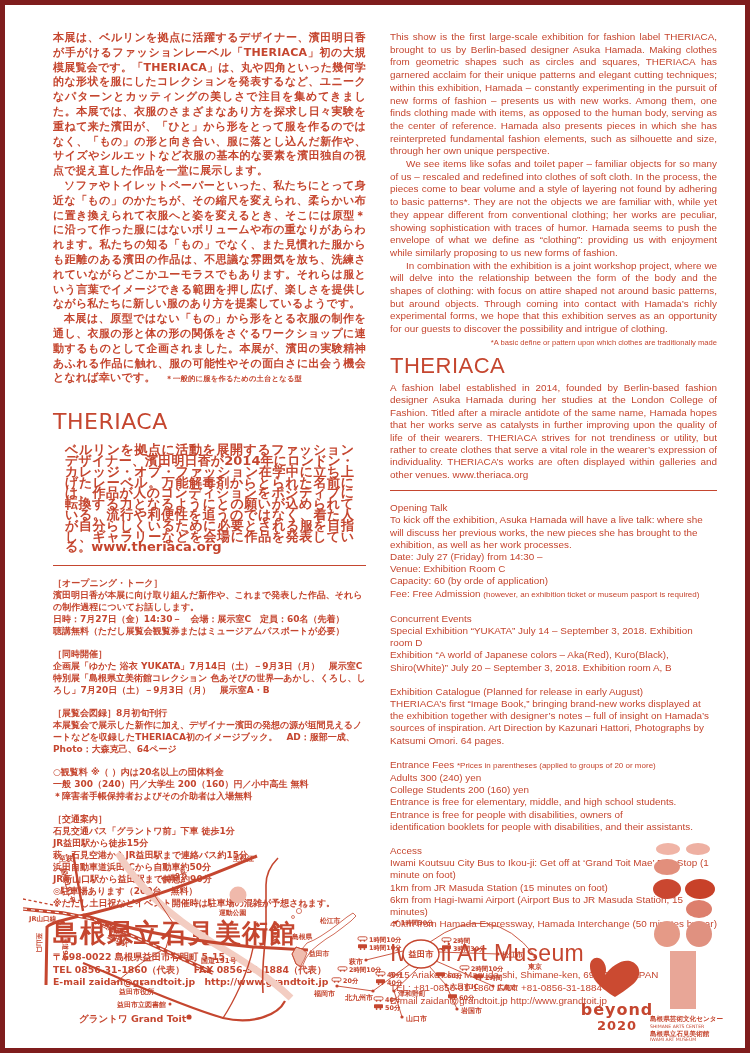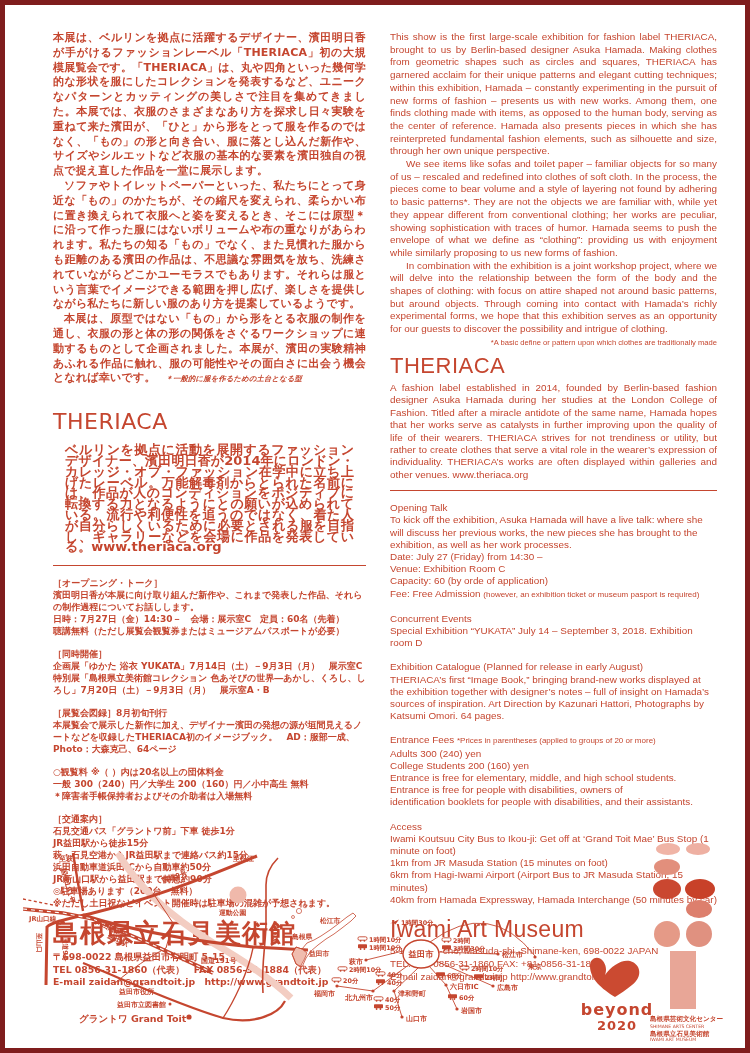--- a/index.html
+++ b/index.html
@@ -13,21 +13,21 @@
   html,body{margin:0;padding:0;background:#ffffff;}
   .page{
     position:relative;width:750px;height:1053px;background:#fff;
     box-sizing:border-box;border:5px solid #7f1d1d;overflow:hidden;
     color:var(--red);font-family:"DejaVu Sans","Liberation Sans",sans-serif;
   }
   
   .col-left{position:absolute;left:48px;top:26px;width:313px;}
   .jp-intro p{margin:0;font-size:11px;line-height:14.8px;font-weight:bold;text-align:justify;letter-spacing:.2px;}
   .jp-intro p.ind{text-indent:11px;}
-  .fnote-jp{font-size:7.3px;font-weight:bold;margin-left:10px;white-space:nowrap;font-style:italic;}
+  .fnote-jp{font-size:7.3px;font-weight:bold;margin-left:10px;white-space:nowrap;}
   h2.brand{margin:24px 0 5px;font-size:22px;line-height:1;letter-spacing:.5px;font-weight:normal;}
   .jp-label-body{margin:12px;font-size:13px;line-height:10.8px;font-weight:bold;text-align:justify;}
   .rule{border:none;border-top:1px solid var(--red);margin:9px 0 11px;}
   .jp-sec{font-size:9px;line-height:12px;font-weight:bold;}
   .jp-sec .sec-title{display:block;}
   .jp-sec{margin:0 0 11px 0;}
   .jp-sec div{margin:0;}
   h1.jp-museum{margin:10px 0 5px;font-size:26px;line-height:1;letter-spacing:1px;font-weight:bold;}
   .jp-addr div{font-size:9.3px;line-height:12.4px;font-weight:bold;}
   
@@ -126,20 +126,21 @@
       <div>To kick off the exhibition, Asuka Hamada will have a live talk: where she will discuss her previous works, the new pieces she has brought to the exhibition, as well as her work processes.</div>
       <div>Date: July 27 (Friday) from 14:30 –</div>
       <div>Venue: Exhibition Room C</div>
       <div>Capacity: 60 (by orde of application)</div>
       <div><span>Fee: Free Admission </span><span class="small-inline">(however, an exhibition ticket or museum pasport is required)</span></div>
     </div>
 
     <div class="en-sec">
       <span class="sec-title">Concurrent Events</span>
       <div>Special Exhibition “YUKATA” July 14 – September 3, 2018.  Exhibition room D</div>
+      <div>Exhibition “A world of Japanese colors – Aka(Red), Kuro(Black), Shiro(White)” July 20 – September 3, 2018.  Exhibition room A, B</div>
     </div>
 
     <div class="en-sec">
       <span class="sec-title">Exhibition Catalogue (Planned for release in early August)</span>
       <div>THERIACA’s first “Image Book,” bringing brand-new works displayed at the exhibition together with designer’s notes – full of insight on Hamada’s sources of inspiration. Art Direction by Kazunari Hattori, Photographs by Katsumi Omori. 64 pages.</div>
     </div>
 
     <div class="en-sec">
       <span class="sec-title"><span>Entrance Fees </span><span class="small-inline">*Prices in parentheses (applied to groups of 20 or more)</span></span>
       <div>Adults  300 (240) yen</div>

